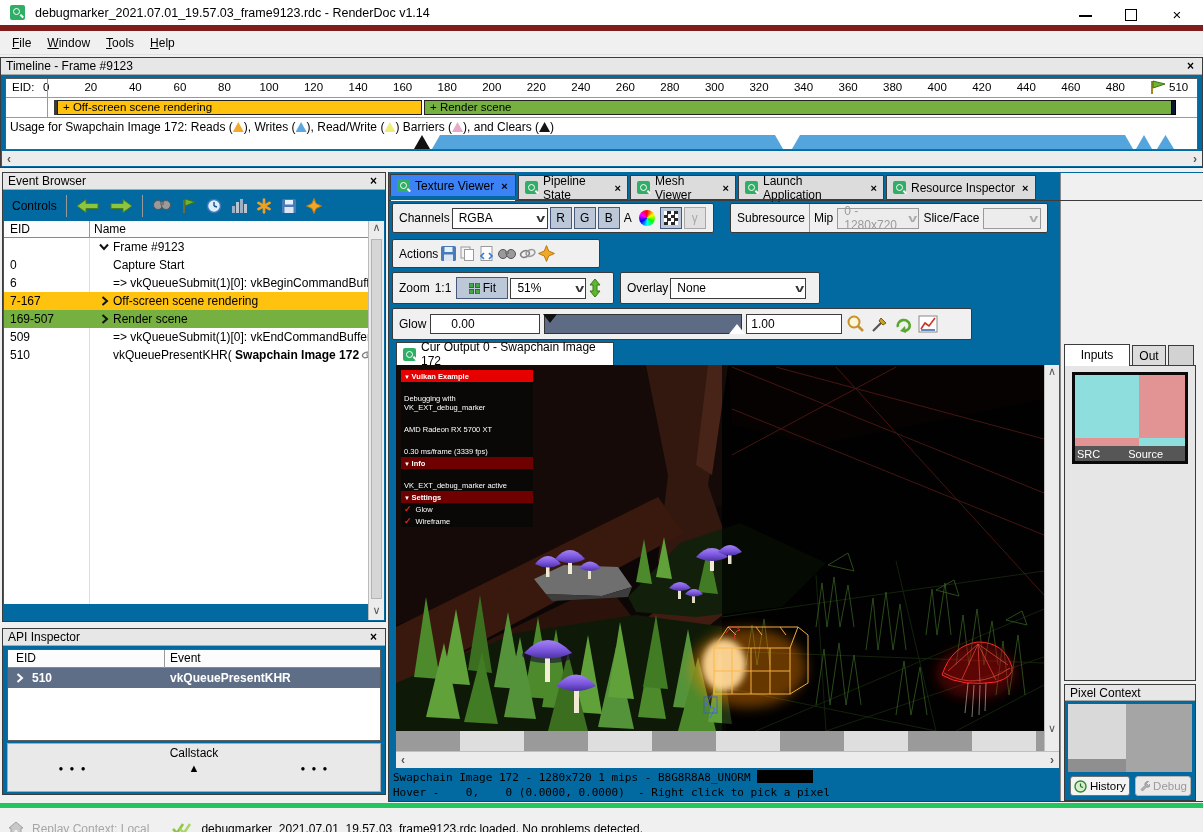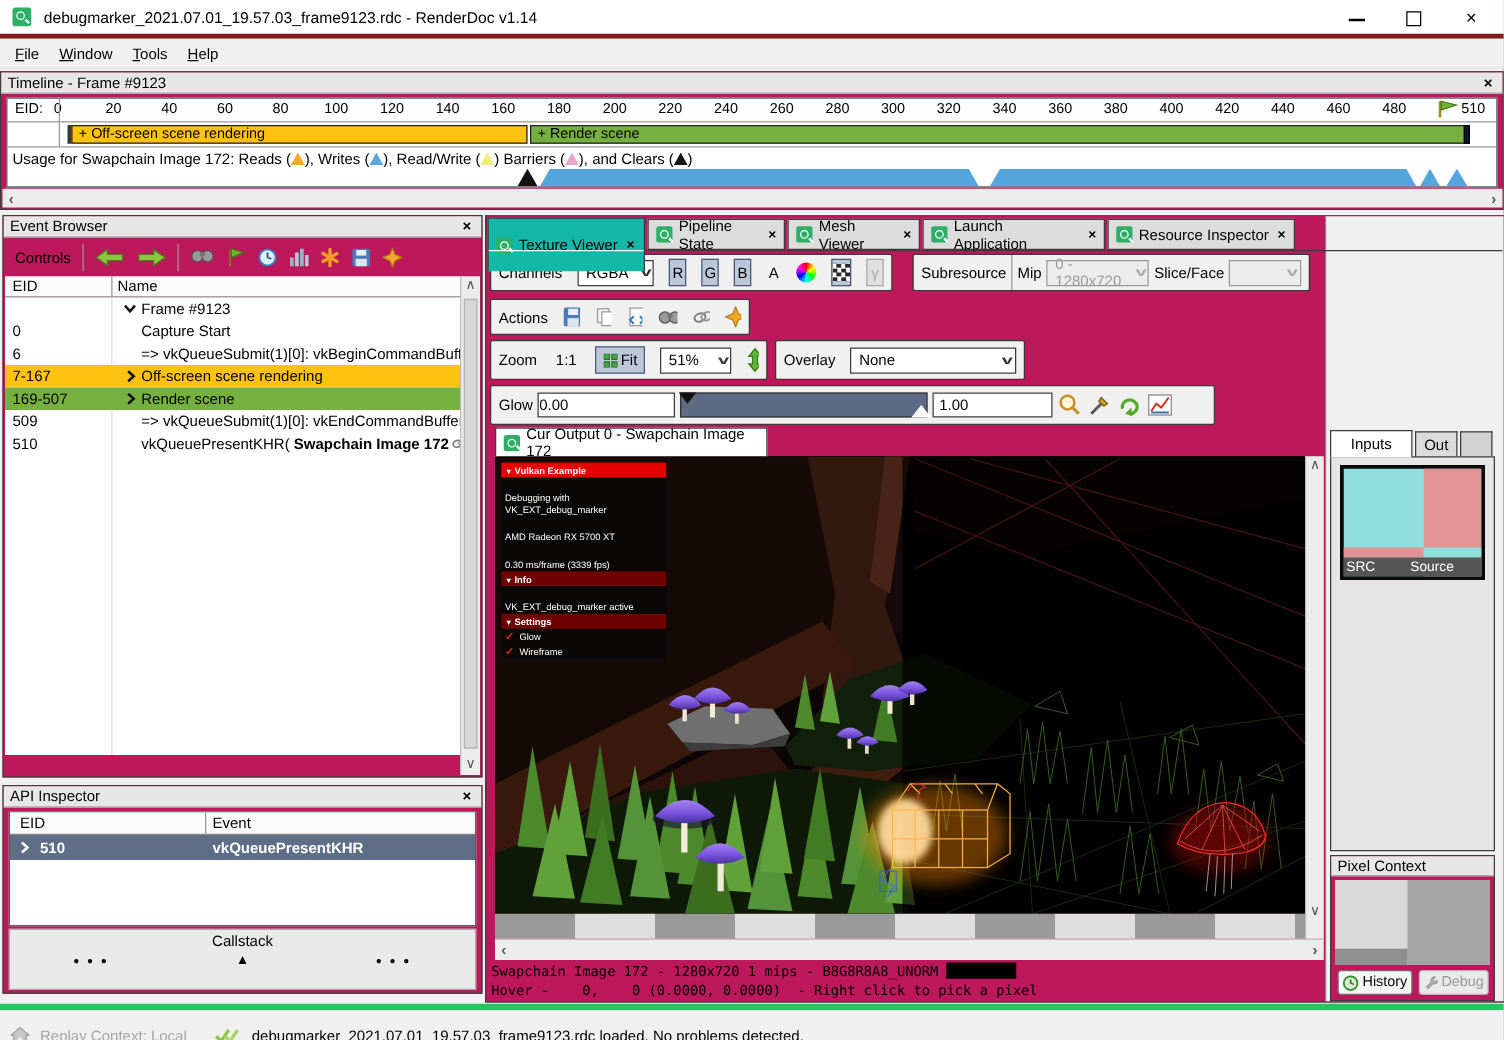--- a/index.html
+++ b/index.html
@@ -2,64 +2,64 @@
 <html><head>
 <meta charset="utf-8">
 <style>
 *{margin:0;padding:0;box-sizing:border-box}
 html,body{width:1203px;height:832px;overflow:hidden}
 body{position:relative;font-family:"Liberation Sans",sans-serif;font-size:12px;color:#000;background:#f0f0f0;cursor:default}
 .abs{position:absolute}
 .flex{display:flex;align-items:center}
 .nowrap{white-space:nowrap;overflow:hidden}
 
-.titlebar{left:0;top:0;width:1203px;height:31px;background:#fff;border-bottom:4px solid #7f1d1d}
+.titlebar{left:0;top:0;width:1203px;height:31px;background:#fff;border-bottom:6px solid #7f1d1d}
 .rdicon{display:inline-block;width:15px;height:15px;background:#2fae66;border-radius:2px;position:relative;flex:none}
 .rdicon::before{content:"";position:absolute;left:3px;top:3px;width:5px;height:5px;border:1.6px solid #fff;border-radius:50%}
 .rdicon::after{content:"";position:absolute;left:9.5px;top:9.5px;width:3.5px;height:1.6px;background:#fff;transform:rotate(45deg)}
 .winbtn{position:absolute;top:0;width:44px;height:30px;text-align:center;line-height:30px}
 
 .menubar{left:0;top:31px;width:1203px;height:24px;background:#f0f0f0;border-bottom:1px solid #e2e2e2;display:flex;align-items:center;padding-left:4px}
 .mi{padding:3px 8px}
 .u{text-decoration:underline}
 
-.panel{position:absolute;border:1px solid #3c3c3c;background:#be185d}
+.panel{position:absolute;border:1px solid #3c3c3c;background:#0369a1}
 .ptitle{height:17px;background:#e7e7e7;border-bottom:1px solid #a8a8a8;padding:1px 5px;display:flex;justify-content:space-between;align-items:center;font-size:12px}
 .px{font-weight:bold;font-size:12px;padding:0 3px}
 .whitebox{position:absolute;background:#fff;border:1px solid #5a5a5a}
 
 .tick{display:inline-block;width:44.56px;text-align:center;font-size:11.5px;flex:none}
 .tlbar{position:absolute;height:15px;border:1px solid #222;font-size:11.5px;padding:0 5px;line-height:13px;white-space:nowrap;overflow:hidden}
 .tri{display:inline-block;width:11px;height:10px;clip-path:polygon(50% 0,100% 100%,0 100%);vertical-align:-1px}
 .trap{position:absolute;height:14px;background:#54a5de;clip-path:polygon(8px 0,calc(100% - 8px) 0,100% 100%,0 100%)}
 .btri{position:absolute;height:14px;background:#54a5de;clip-path:polygon(50% 0,100% 100%,0 100%)}
 .scrollstrip{background:#ececec;color:#555;font-size:12px;font-weight:bold}
 
 .thead{background:#fcfcfc;border-bottom:1px solid #888;font-size:12px}
 .row{position:absolute;height:18px;font-size:12px;line-height:18px;white-space:nowrap;overflow:hidden;width:100%}
 .vline{position:absolute;width:1px;background:#999}
 .hline{position:absolute;height:1px;background:#999}
 
-.group{position:absolute;border:1px solid #3a3a3a;border-radius:2px;display:flex;align-items:center;padding:0 6px;gap:12px;background:#f0f0f0}
+.group{position:absolute;border:1px solid #3a3a3a;border-radius:2px;display:flex;align-items:center;padding:0 6px;gap:2px;background:#f0f0f0}
 .sel{background:#fff;border:1px solid #3c3c3c;height:21px;display:flex;align-items:center;justify-content:space-between;padding:0 3px 0 6px;font-size:12px}
 .sel .chev{color:#333;font-size:10px;font-weight:bold;transform:scaleX(1.6)}
 .sel.dis{background:#ececec;color:#9a9a9a;border-color:#9a9a9a}
 .sel.dis .chev{color:#aaa}
 .tbtn{width:22px;height:22px;border:1px solid #707070;background:#e6e6e6;display:flex;align-items:center;justify-content:center;font-size:12px}
 .tbtn.pressed{background:#bcc7d8;border-color:#46597a}
 .tbtn.dis{color:#a8a8a8;background:#e0e0e0;border-color:#a8a8a8}
 .ibtn{width:22px;height:22px;display:flex;align-items:center;justify-content:center}
 
 .sb{position:absolute;background:#ececec;color:#555;font-size:11px}
 .sbthumb{position:absolute;background:#d6d6d6;border:1px solid #b4b4b4}
 
 .mono{font-family:"DejaVu Sans Mono",monospace;font-size:11px;white-space:pre}
 
 .tab{position:absolute;display:flex;align-items:center;gap:5px;border:1px solid #3c3c3c;padding:0 6px;font-size:12px;background:#dcdcdc;height:25px;top:175px}
-.tab.active{background:#14b8a6;height:43px;top:174px;border-bottom:none;z-index:3}
+.tab.active{background:#3b82f6;height:22px;top:174px;border-bottom:none;z-index:3}
 .tabx{font-weight:bold;font-size:11px;padding-left:2px}
 
 .ovl{position:absolute;left:5px;top:5px;width:132px;background:rgba(8,8,8,.88);font-size:7.5px;color:#fff;z-index:5}
 .ovlhead{background:#e60000;color:#fff;font-weight:bold;padding:1.5px 3px;font-size:7.5px}
 .ovlhead.dark{background:#6e0000}
 .ovlline{padding:12px 3px 1px}
 .ovlchk{padding:2px 3px 1px;display:flex;gap:4px;align-items:center}
 .redchk{color:#e82020;font-weight:bold;font-size:9px;line-height:7px}
 button{font-family:inherit}
 </style>
@@ -403,21 +403,21 @@
 <div class="group" style="left:620px;top:272px;width:200px;height:32px">
   <span>Overlay</span>
   <div class="sel" style="width:136px">
       <span>None</span>
       <span class="chev">v</span>
     </div>
 </div>
 
 <div class="group" style="left:392px;top:308px;width:580px;height:32px;gap:4px">
   <span>Glow</span>
-  <input style="width: 110px; height: 20px; border: 1px solid rgb(60, 60, 60); padding: 0px 0; font-size: 12px; font-family: inherit;" value="0.00">
+  <input style="width: 110px; height: 20px; border: 1px solid rgb(60, 60, 60); padding: 0px 20px; font-size: 12px; font-family: inherit;" value="0.00">
   <div style="position:relative;width:198px;height:20px;background:#5d6b85;border:1px solid #333">
     <div class="abs" style="left:-2px;top:-1px;width:0;height:0;border-left:7px solid transparent;border-right:7px solid transparent;border-top:9px solid #111"></div>
     <div class="abs" style="right:-4px;bottom:-1px;width:0;height:0;border-left:8px solid transparent;border-right:8px solid transparent;border-bottom:10px solid #fff"></div>
   </div>
   <input style="width: 96px; height: 20px; border: 1px solid rgb(60, 60, 60); padding: 0px 4px; font-size: 12px; font-family: inherit;" value="1.00">
   <svg width="20" height="20">
       <circle cx="8" cy="8" r="5.5" fill="#fdf6d8" stroke="#c89028" stroke-width="2"></circle>
       <line x1="12" y1="12" x2="17" y2="17" stroke="#c89028" stroke-width="2.5"></line>
     </svg>
   <svg width="20" height="20">

